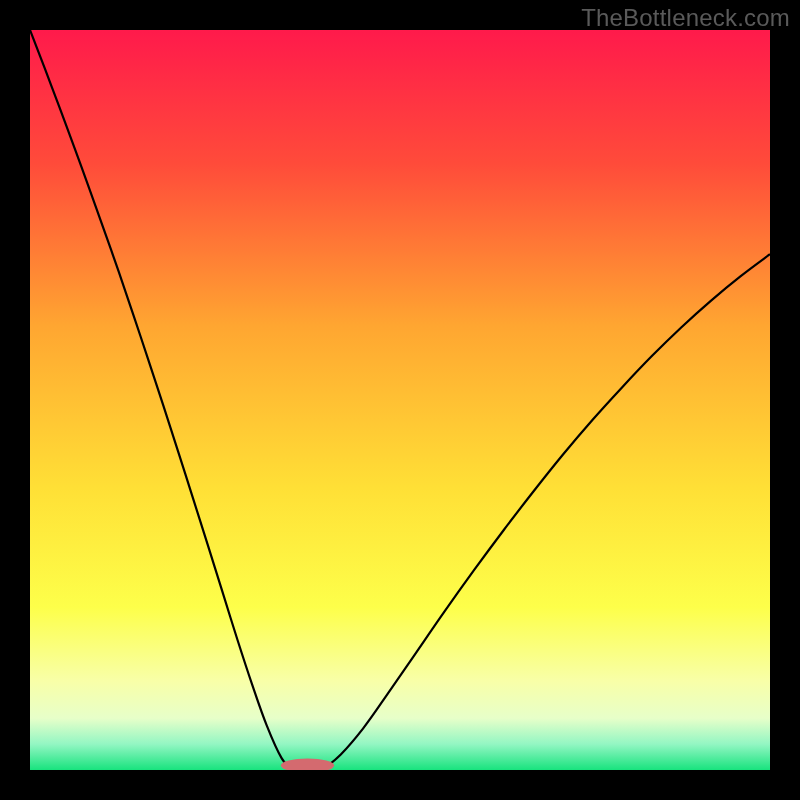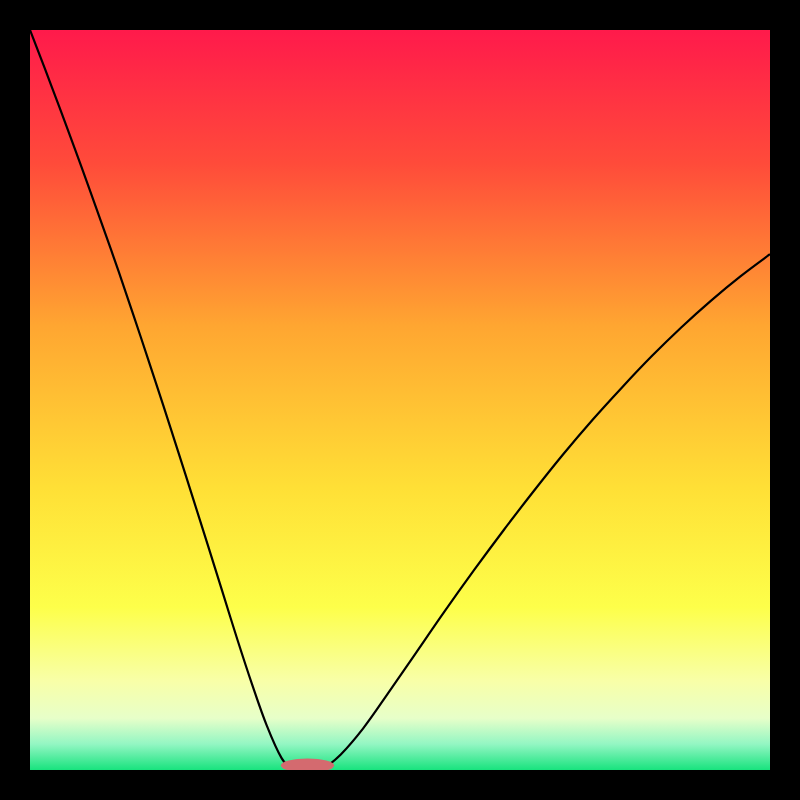--- a/index.html
+++ b/index.html
@@ -32,20 +32,21 @@
     font-size: 24px;
     font-weight: 500;
     letter-spacing: 0.2px;
     user-select: none;
   }
 </style>
 </head>
 <body>
 
 <div class="frame">
+  <div class="watermark">TheBottleneck.com</div>
   <svg class="plot" viewBox="0 0 740 740" preserveAspectRatio="none">
     <defs>
       <linearGradient id="bg-grad" x1="0" y1="0" x2="0" y2="1">
           <stop offset="0%" stop-color="#ff1a4b"></stop>
           <stop offset="18%" stop-color="#ff4b3a"></stop>
           <stop offset="40%" stop-color="#ffa631"></stop>
           <stop offset="62%" stop-color="#ffe036"></stop>
           <stop offset="78%" stop-color="#fdff4a"></stop>
           <stop offset="88%" stop-color="#f8ffa8"></stop>
           <stop offset="93%" stop-color="#e7ffc9"></stop>

